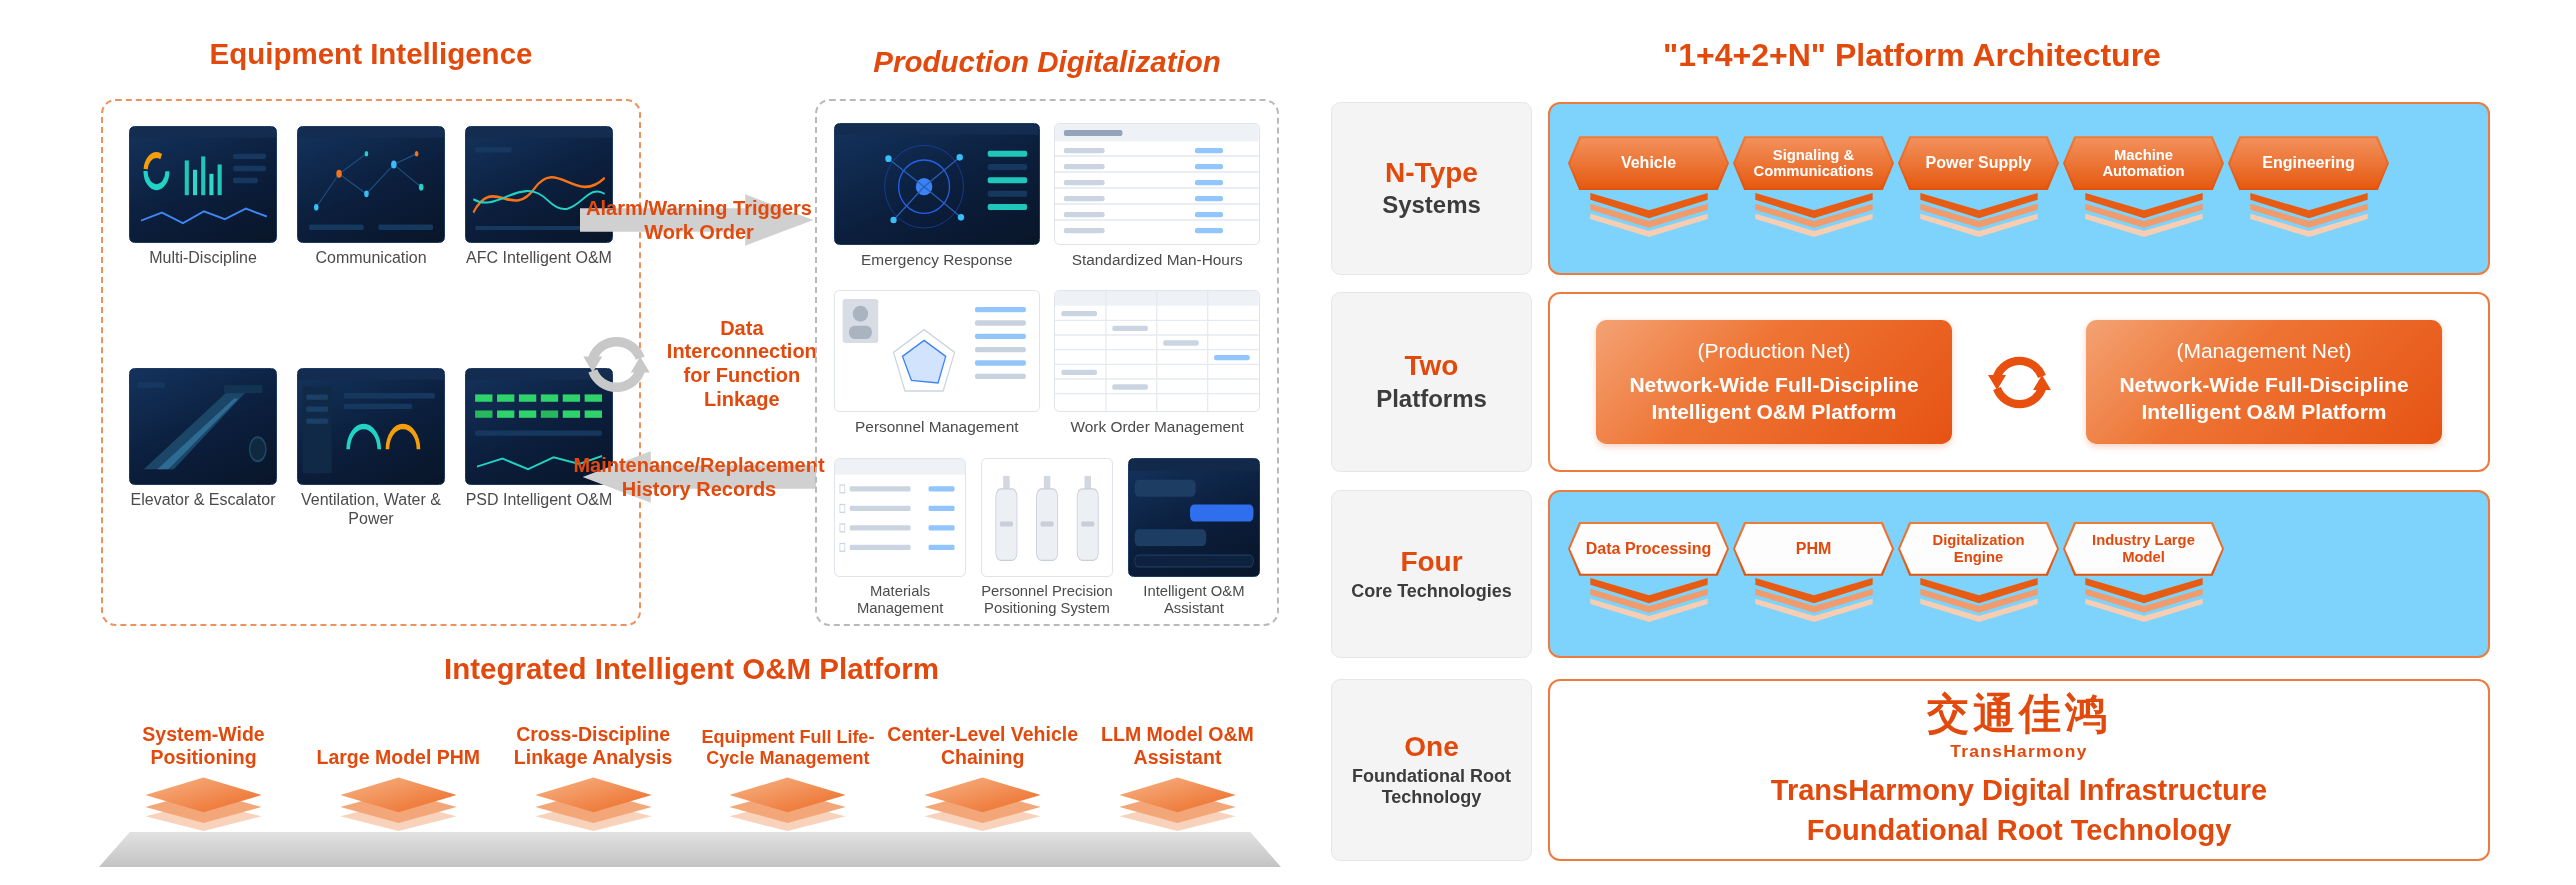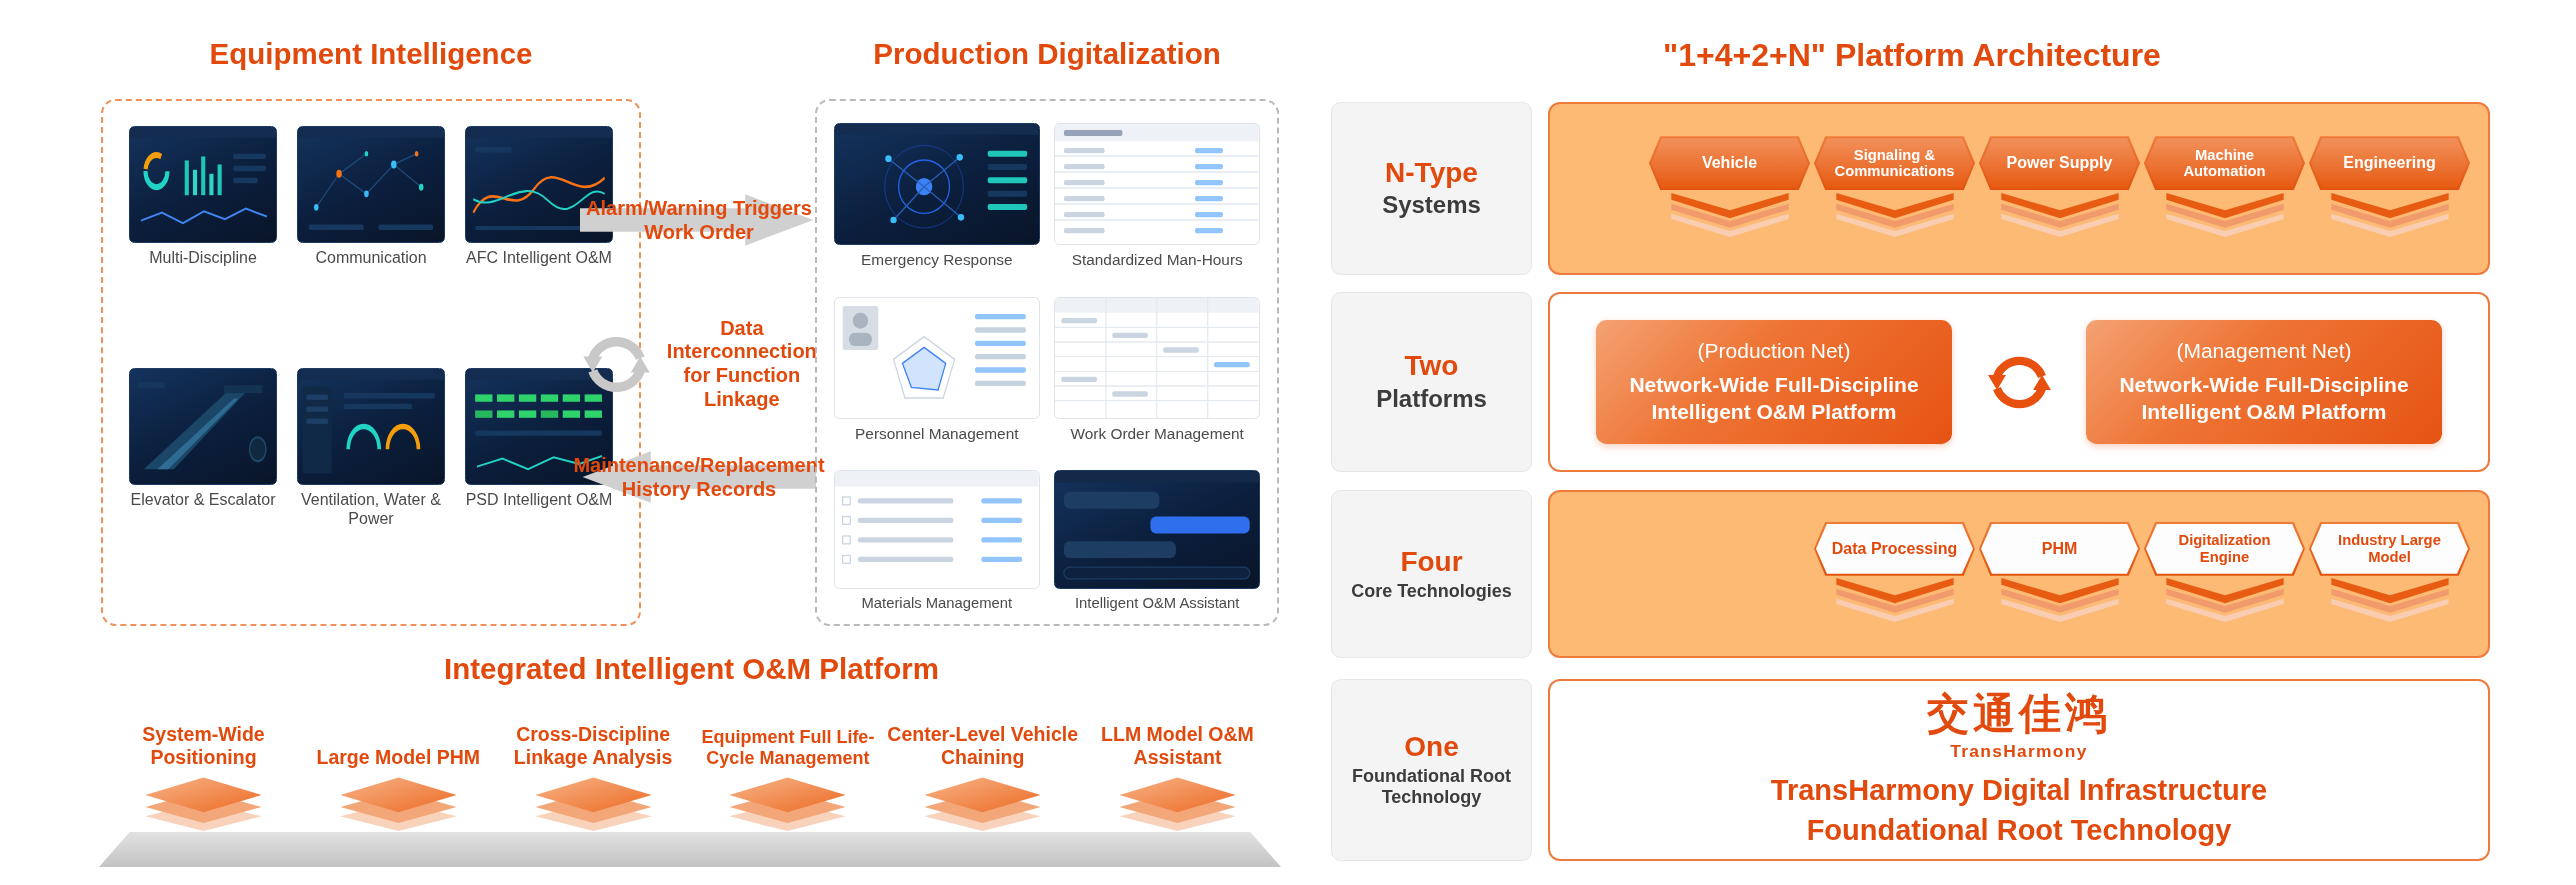--- a/index.html
+++ b/index.html
@@ -62,22 +62,22 @@
     clip-path:polygon(2.6% 0,97.4% 0,100% 100%,0 100%);}
 
   
   .arch-row{position:absolute;left:1331px;width:1159px;display:flex;gap:16px;}
   .key-box{width:201px;flex:none;background:#f4f4f4;border:0.7px solid #e6e6e6;
     border-radius:9.4px;display:flex;flex-direction:column;justify-content:center;
     align-items:center;text-align:center;padding:8px;box-sizing:border-box;gap:2.7px;}
   .key-primary{color:#e2490c;font-weight:bold;font-size:28px;}
   .key-secondary{color:#3c3c3c;font-weight:bold;font-size:24px;line-height:1.2;}
   .key-secondary.small{font-size:18px;}
-  .content{flex:1;border:2px solid #ee7b3e;border-radius:12px;background:#fdba74;
-    display:flex;align-items:center;justify-content:flex-end;
+  .content{flex:1;border:2px solid #ee7b3e;border-radius:12px;background:#7dd3fc;
+    display:flex;align-items:center;justify-content:flex-start;
     padding:8px 16px;box-sizing:border-box;}
   .row-two .content,.row-one .content{background:#ffffff;}
   .row-two .content{justify-content:center;gap:29.5px;}
   .row-one .content{flex-direction:column;justify-content:center;gap:2.7px;}
 
   
   .hexstack{display:flex;flex-direction:column;align-items:center;width:165px;}
   .hex-border{width:161px;height:54px;padding:2px;box-sizing:border-box;
     clip-path:polygon(7% 0,93% 0,100% 50%,93% 100%,7% 100%,0 50%);
     background:linear-gradient(180deg,#ef7c3a,#e2520c);}
@@ -249,21 +249,21 @@
     <div class="flow-text">Data Interconnection for Function Linkage</div>
   </div>
 
   <div class="flow" style="top:437px;">
     <svg class="arrow" viewBox="0 0 360 120" preserveAspectRatio="none">
       <polygon points="360,40 108,40 108,16 4,60 108,104 108,80 360,80" fill="#d0d0d0"></polygon>
     </svg>
     <div class="flow-text">Maintenance/Replacement History Records</div>
   </div>
 
-  <div class="sec-title" style="left:812px;top:38px;width:470px;">Production Digitalization</div>
+  <div class="sec-title" style="left:812px;top:46px;width:470px;font-style:italic;">Production Digitalization</div>
 
   <div class="panel gray-dash" style="left:815px;top:99px;width:464px;height:527px;"></div>
 
   <div class="pd-inner">
 
     <div class="pd-row">
       <div class="shot-cell">
         <div class="shot dark">
           <svg viewBox="0 0 320 180" preserveAspectRatio="none">
             <rect width="320" height="16" fill="#132c50"></rect>
@@ -374,20 +374,36 @@
               <rect x="230" y="72" width="64" height="8" rx="3" fill="#93c5fd"></rect>
             <rect x="36" y="102" width="150" height="8" rx="3" fill="#cbd5e1"></rect>
               <rect x="230" y="102" width="64" height="8" rx="3" fill="#93c5fd"></rect>
             <rect x="36" y="132" width="150" height="8" rx="3" fill="#cbd5e1"></rect>
               <rect x="230" y="132" width="64" height="8" rx="3" fill="#93c5fd"></rect>
           </svg>
         </div>
         <div class="shot-label">Materials Management</div>
       </div>
       <div class="shot-cell">
+        <div class="shot light">
+          <svg viewBox="0 0 320 180" preserveAspectRatio="none">
+            <rect x="52" y="26" width="16" height="20" fill="#d3d8e0"></rect>
+            <rect x="34" y="46" width="52" height="110" rx="12" fill="#eceff3" stroke="#c9cfd8" stroke-width="2"></rect>
+            <rect x="152" y="26" width="16" height="20" fill="#d3d8e0"></rect>
+            <rect x="134" y="46" width="52" height="110" rx="12" fill="#eceff3" stroke="#c9cfd8" stroke-width="2"></rect>
+            <rect x="252" y="26" width="16" height="20" fill="#d3d8e0"></rect>
+            <rect x="234" y="46" width="52" height="110" rx="12" fill="#eceff3" stroke="#c9cfd8" stroke-width="2"></rect>
+            <rect x="44" y="96" width="32" height="8" rx="3" fill="#c9cfd8"></rect>
+            <rect x="144" y="96" width="32" height="8" rx="3" fill="#c9cfd8"></rect>
+            <rect x="244" y="96" width="32" height="8" rx="3" fill="#c9cfd8"></rect>
+          </svg>
+        </div>
+        <div class="shot-label">Personnel Precision Positioning System</div>
+      </div>
+      <div class="shot-cell">
         <div class="shot dark">
           <svg viewBox="0 0 320 180" preserveAspectRatio="none">
             <rect width="320" height="18" fill="#12294a"></rect>
             <rect x="14" y="32" width="150" height="26" rx="9" fill="#1d3d63"></rect>
             <rect x="150" y="70" width="156" height="26" rx="9" fill="#2f6fed"></rect>
             <rect x="14" y="108" width="176" height="26" rx="9" fill="#1d3d63"></rect>
             <rect x="14" y="148" width="292" height="18" rx="9" fill="#0e2240" stroke="#1d3d63" stroke-width="2"></rect>
           </svg>
         </div>
         <div class="shot-label">Intelligent O&amp;M Assistant</div>

